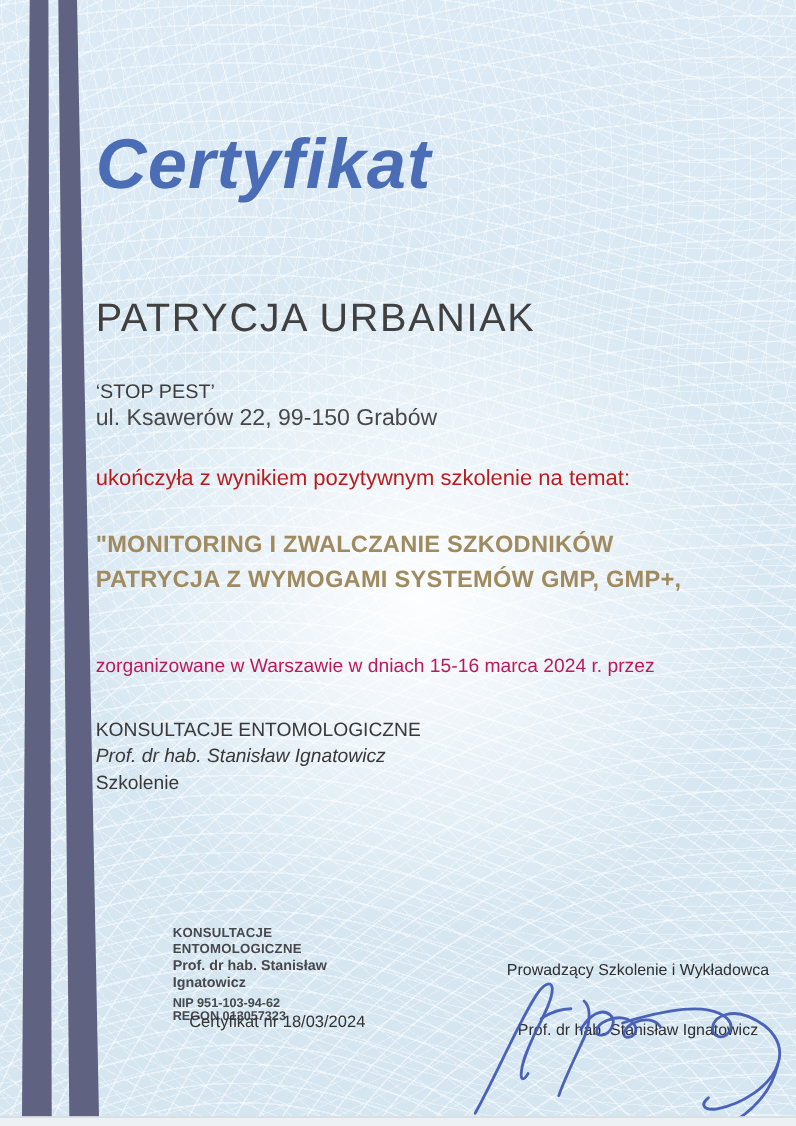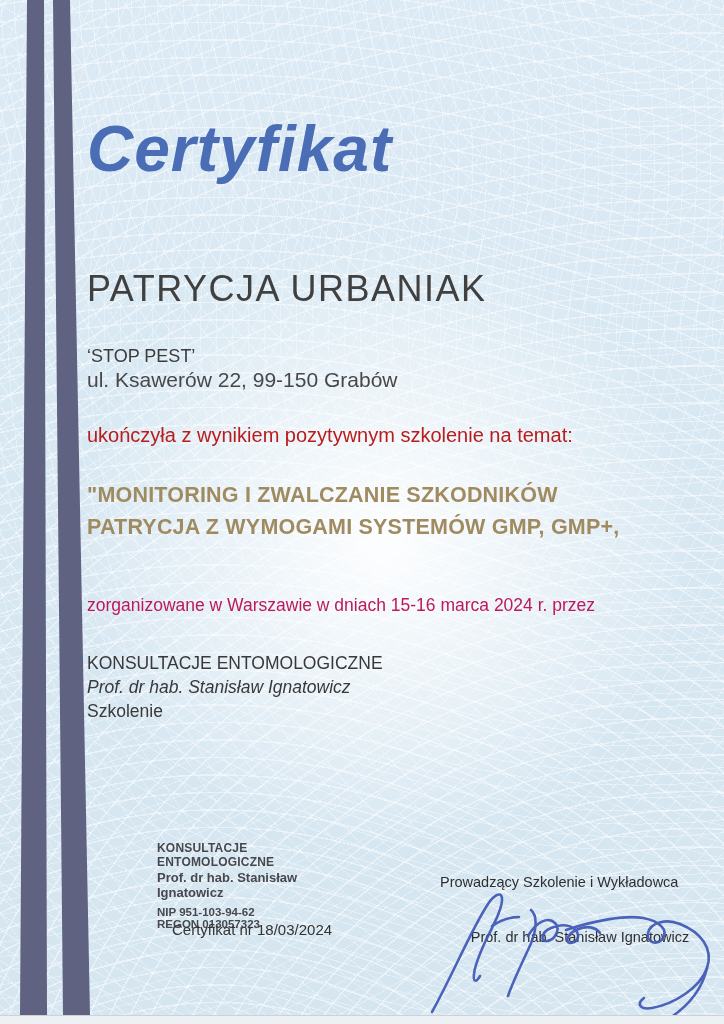--- a/index.html
+++ b/index.html
@@ -43,21 +43,21 @@
   .organizer{top:651px;font-size:17.5px;line-height:24px;color:#39393b;}
   .organizer .it{font-style:italic;}
   .issuer-block{
     position:absolute;left:157px;top:841px;width:196px;color:#46484d;text-align:left;
   }
   .issuer-block .l1{font-size:12px;font-weight:700;word-spacing:5px;letter-spacing:.2px;}
   .issuer-block .l2{font-size:13px;font-weight:700;margin-top:1px;}
   .issuer-block .l3{font-size:11.5px;font-weight:600;margin-top:2px;}
   .issuer-block .l4{font-size:11.5px;font-weight:600;margin-top:6px;display:flex;justify-content:flex-end;flex-direction:column;}
   .cert-number{position:absolute;left:172px;top:921px;font-size:15px;color:#333;}
-  .sign-block{position:absolute;left:440px;top:874px;width:280px;color:#2f2f31;}
+  .sign-block{position:absolute;left:440px;top:874px;width:280px;text-align:center;color:#2f2f31;}
   .sign-role{font-size:14.5px;}
   .sign-name{position:absolute;left:440px;top:929px;width:280px;text-align:center;font-size:14.5px;color:#2f2f31;}
   .signature-svg{position:absolute;left:428px;top:880px;pointer-events:none;}
 </style>
 </head>
 <body>
 
 <div class="paper-bg"></div>
 
 <svg class="side-bars" width="724" height="1024" viewBox="0 0 724 1024">

